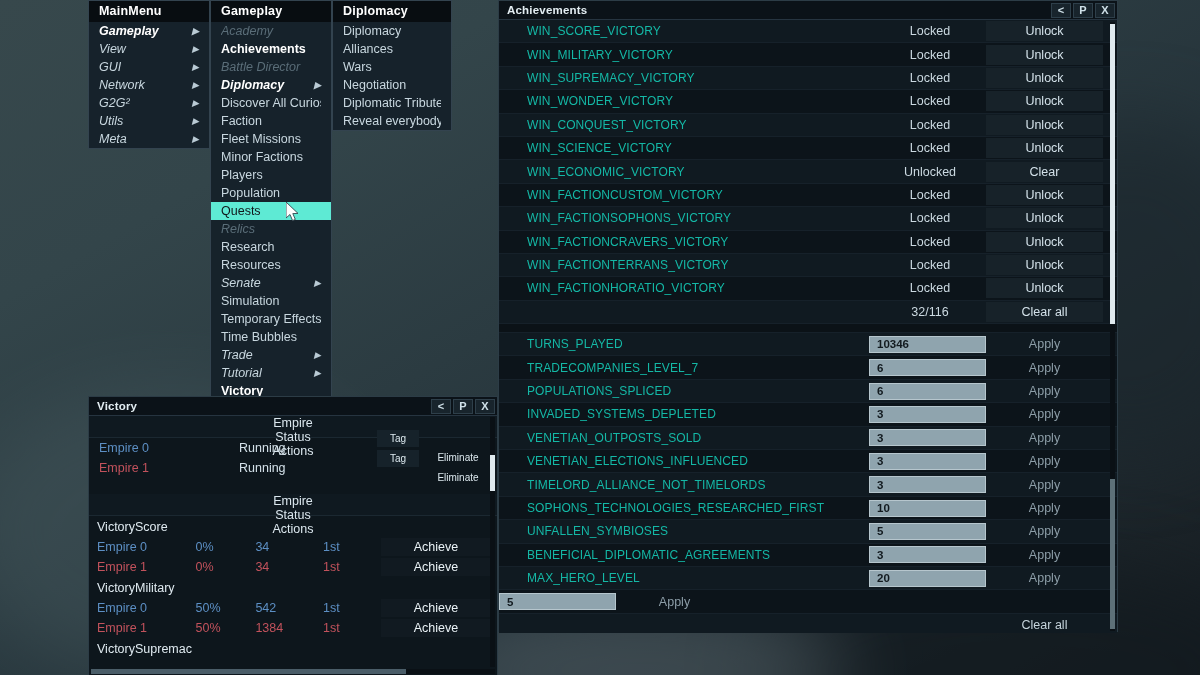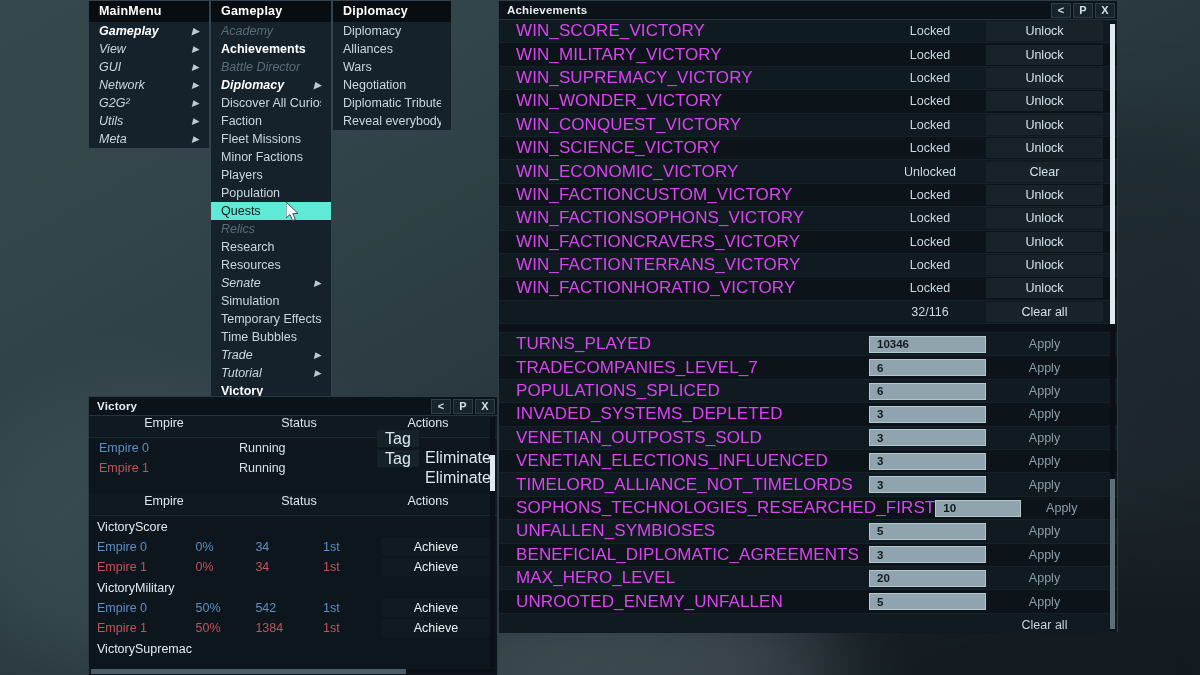--- a/index.html
+++ b/index.html
@@ -59,21 +59,21 @@
 
   
   #ach-window { left:498px; top:0px; width:620px; height:632px; }
   .ach-body { position:relative; height:613px; overflow:hidden; background:#0d151b; }
   .ach-row {
     display:flex; align-items:center; height:23.4px;
     border-bottom:1px solid #16212a; position:relative;
   }
   .ach-row:nth-child(odd) { background:#101a21; }
   .ach-row:nth-child(even) { background:#0c141a; }
-  .ach-name { flex:1; padding-left:17px; font-size:17px; color:#d946ef; letter-spacing:.1px; }
+  .ach-name { flex:1; padding-left:28px; font-size:12px; color:#14b8a6; letter-spacing:.1px; }
   .ach-status { width:112px; text-align:center; font-size:12.5px; color:#cbd9e1; }
   .ach-action {
     width:117px; margin-right:14px; height:20px; background:#172229;
     display:flex; align-items:center; justify-content:center;
     font-size:12.5px; color:#d3e1e9;
   }
   .stat-input {
     width:117px; height:17px; background:#8fa4ae; border:1px solid #b6c6cd;
     display:flex; align-items:center; padding-left:7px;
     font-size:11.5px; color:#121a1f; font-weight:bold;
@@ -88,33 +88,33 @@
   .vscroll {
     position:absolute; right:2px; top:2px; width:5px; bottom:2px;
     background:#0a1015;
   }
   .vscroll .thumb { position:absolute; left:0; width:5px; background:#dfe9ee; }
 
   
   #vic-window { left:88px; top:396px; width:410px; height:279px; }
   .vic-body { background:#0d161c; height:260px; position:relative; overflow:hidden; }
   .vic-hdr {
-    display:flex; height:22px; align-items:flex-start;
-    font-size:12.5px; color:#dbe7ee; background:#0f1920; border-bottom:1px solid #1b2831;
+    display:flex; height:22px; align-items:center;
+    font-size:12.5px; color:#dbe7ee; background:#0f1920; border-bottom:1px solid #1b2831;flex-direction:column;
   }
   .vic-hdr .c1 { width:150px; text-align:center; }
   .vic-hdr .c2 { width:120px; text-align:center; }
   .vic-hdr .c3 { flex:1; text-align:center; }
   .vic-row { display:flex; height:20px; align-items:center; font-size:12.5px; }
   .vic-row .e { width:150px; padding-left:10px; }
   .vic-row .s { width:120px; text-align:left; color:#d3e1e9; }
   .vic-row .acts { flex:1; display:flex; gap:6px; justify-content:flex-end; padding-right:6px; }
   .vbtn {
     height:17px; background:#16222a; display:flex; align-items:center;
-    justify-content:center; font-size:16px; color:#dce8ee; padding:0 8px;
+    justify-content:center; font-size:10px; color:#dce8ee; padding:0 8px;
   }
   .vbtn.tag { width:42px; }
   .vbtn.elim { width:66px; background:transparent;margin-top:19px; }
   .vic-sep { height:16px; background:#0d161c; }
   .grp-title { font-size:12.5px; color:#dfeaf0; padding:4px 0 3px 8px; }
   .vrow2 { display:flex; align-items:center; height:20px; font-size:12.5px; }
   .vrow2 .n { width:110px; padding-left:8px; }
   .vrow2 .p { width:62px; }
   .vrow2 .v { width:70px; }
   .vrow2 .r { width:60px; }
@@ -395,21 +395,20 @@
           <span class="ach-name">BENEFICIAL_DIPLOMATIC_AGREEMENTS</span>
           <span class="stat-input">3</span>
           <span class="stat-apply">Apply</span>
         </div>
         <div class="ach-row">
           <span class="ach-name">MAX_HERO_LEVEL</span>
           <span class="stat-input">20</span>
           <span class="stat-apply">Apply</span>
         </div>
         <div class="ach-row">
-          <span class="ach-name">UNROOTED_ENEMY_UNFALLEN</span>
           <span class="stat-input">5</span>
           <span class="stat-apply">Apply</span>
         </div>
         <div class="ach-row">
           <span class="ach-name"></span>
           <span class="ach-total"></span>
           <span class="stat-apply" style="color:#c6d4dc">Clear all</span>
         </div>
       </div>
     <div class="vscroll">

